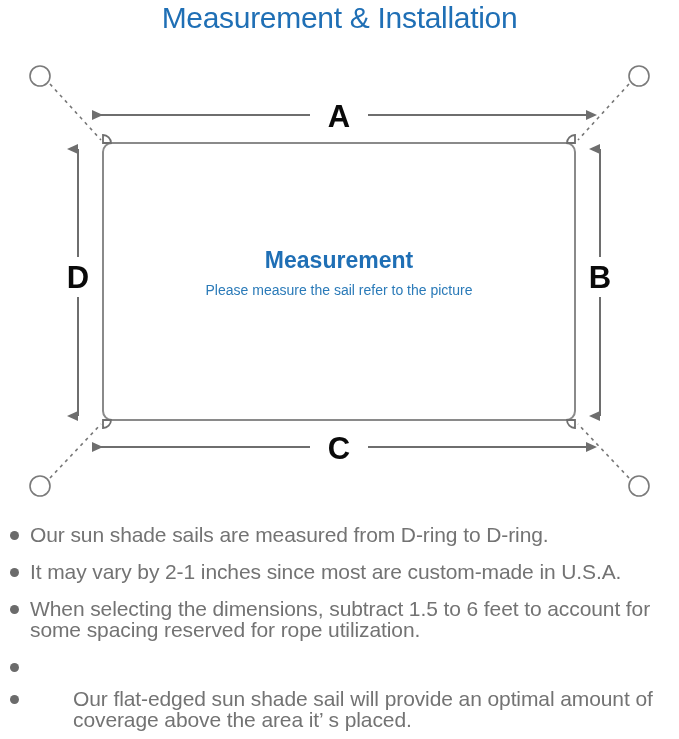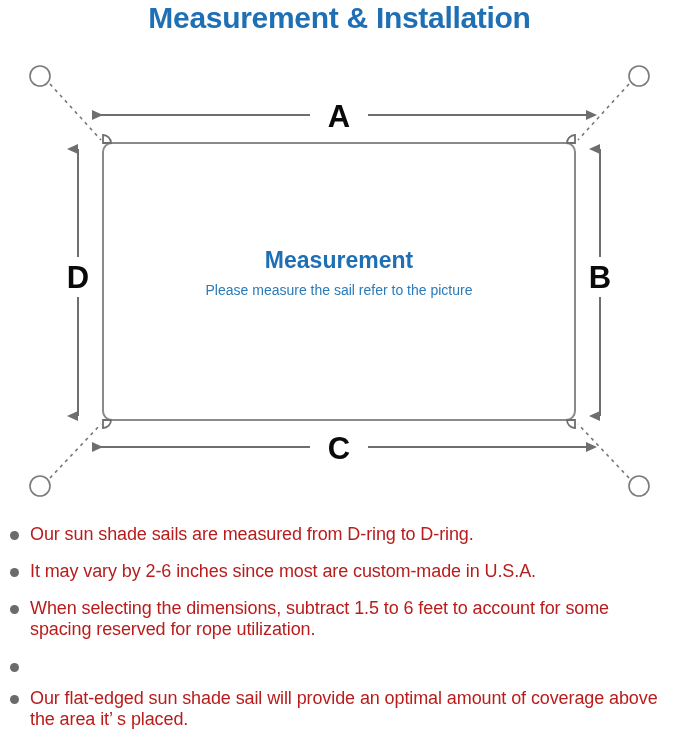--- a/index.html
+++ b/index.html
@@ -18,21 +18,21 @@
   }
 
   
   .title {
     position: absolute;
     top: 0px;
     left: 0;
     width: 679px;
     text-align: center;
     font-size: 30px;
-    font-weight: bold;
+    font-weight: normal;
     color: #1f6fb5;
     letter-spacing: -0.3px;
     line-height: 36px;
     white-space: nowrap;
   }
 
   
   .diagram {
     position: absolute;
     top: 45px;
@@ -66,35 +66,35 @@
     top: 524px;
     left: 0px;
     width: 679px;
     padding: 0 8px 0 10px;
   }
   .bullet-row {
     display: flex;
     align-items: flex-start;
     margin-bottom: 16px;
   }
-  .bullet-row:last-child { margin-bottom: 0; }
+  .bullet-row:last-child { margin-bottom: 0; gap: 43px; }
   .dot {
     flex: 0 0 auto;
     width: 9px;
     height: 9px;
     border-radius: 50%;
     background: #6b6b6b;
     margin-top: 7px;
     margin-right: 11px;
   }
   .bullet-text {
     font-family: "Liberation Sans", sans-serif;
-    font-size: 18px;
+    font-size: 21px;
     line-height: 21px;
-    color: #b91c1c;
+    color: #737373;
     letter-spacing: -0.1px;
   }
 </style>
 </head>
 <body>
 
 <div id="page">
 
   <div class="title">Measurement &amp; Installation</div>
 
@@ -169,21 +169,21 @@
 
   <div class="bullets">
 
     <div class="bullet-row">
       <span class="dot"></span>
       <span class="bullet-text">Our sun shade sails are measured from D-ring to D-ring.</span>
     </div>
 
     <div class="bullet-row">
       <span class="dot"></span>
-      <span class="bullet-text">It may vary by 2-6 inches since most are custom-made in U.S.A.</span>
+      <span class="bullet-text">It may vary by 2-1 inches since most are custom-made in U.S.A.</span>
     </div>
 
     <div class="bullet-row">
       <span class="dot"></span>
       <span class="bullet-text">When selecting the dimensions, subtract 1.5 to 6 feet to account for some spacing reserved for rope utilization.</span>
     </div>
 
     <div class="bullet-row">
       <span class="dot"></span>
     </div>

